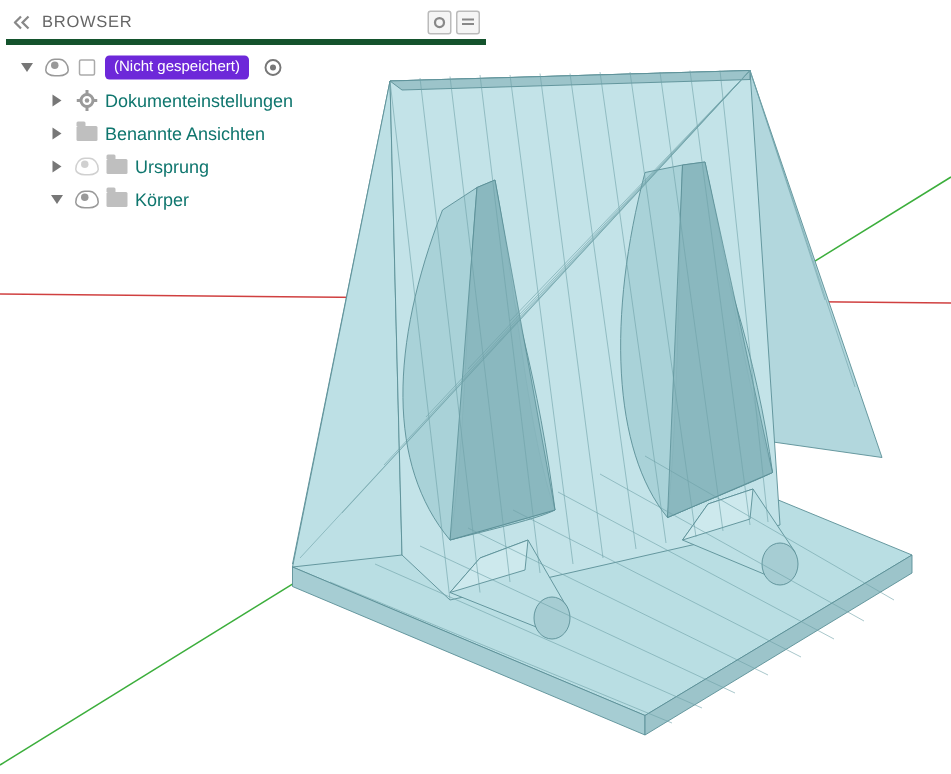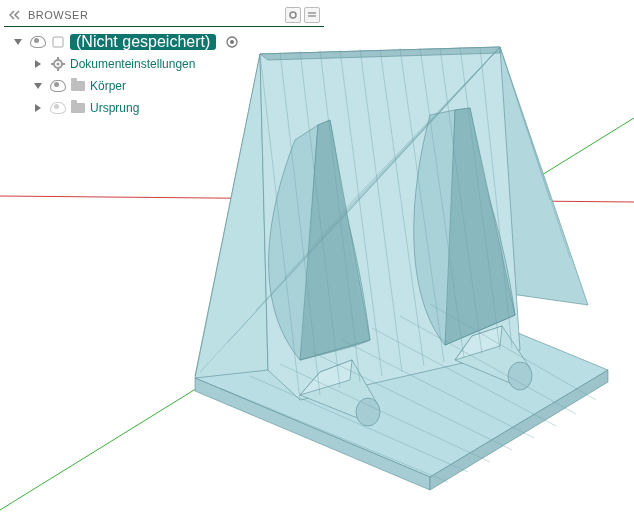--- a/index.html
+++ b/index.html
@@ -1,24 +1,24 @@
 <!DOCTYPE html>
 <html><head>
 <meta charset="utf-8">
 <style>
 html,body{margin:0;padding:0;width:634px;height:516px;font-family:"Segoe UI",Arial,sans-serif;font-size:12px;background:#fff;overflow:hidden;position:relative}
 .viewport{position:absolute;inset:0;background:#fff}
 .viewport svg{position:absolute;top:0;left:0}
 .browser{position:absolute;top:4px;left:4px;width:320px;z-index:10}
-.browser-hdr{display:flex;align-items:center;height:22px;padding:0 4px;border-bottom:1px solid #14532d}
+.browser-hdr{display:flex;align-items:center;height:22px;padding:0 4px;border-bottom:4px solid #14532d}
 .browser-hdr .title{margin-left:6px;color:#666;font-size:11px;letter-spacing:.5px;flex:1}
 .tree{padding:4px 0}
 .row{display:flex;align-items:center;height:22px;padding-left:6px;gap:4px;white-space:nowrap}
 .row .lbl{color:#0f766e}
-.pill{background:#0f766e;color:#fff;border-radius:3px;padding:0 6px;height:16px;line-height:16px;font-size:16px}
+.pill{background:#6d28d9;color:#fff;border-radius:3px;padding:0 6px;height:16px;line-height:16px;font-size:10px}
 .ind0{padding-left:6px}.ind1{padding-left:26px}.ind2{padding-left:46px}
 .ico{width:16px;height:16px;display:flex;align-items:center;justify-content:center;flex:none}
 .collapse-l{width:14px;height:14px}
 .tri{width:0;height:0;border-top:4px solid transparent;border-bottom:4px solid transparent;border-left:6px solid #777}
 .tri.open{transform:rotate(90deg)}
 .eye{width:14px;height:10px;border:1.5px solid #999;border-radius:70% 70% 70% 70%/110% 110% 60% 60%;position:relative}
 .eye::after{content:"";position:absolute;top:1px;left:3px;width:5px;height:5px;background:#999;border-radius:50%}
 .eye.dim{opacity:.45}
 .folder{width:14px;height:10px;background:#bfbfbf;border-radius:1px;position:relative}
 .folder::before{content:"";position:absolute;top:-3px;left:0;width:6px;height:3px;background:#bfbfbf;border-radius:1px 1px 0 0}
@@ -171,42 +171,51 @@
               <line x1="7" y1="0" x2="7" y2="3"></line>
               <line x1="7" y1="11" x2="7" y2="14"></line>
               <line x1="0" y1="7" x2="3" y2="7"></line>
               <line x1="11" y1="7" x2="14" y2="7"></line>
             </g>
           </svg>
       </span>
       <span class="lbl">Dokumenteinstellungen</span>
     </div>
 
+    <div class="row ind1">
+      <span class="ico">
+          <span class="tri"></span>
+        </span>
+      <span class="ico">
+          <span class="folder"></span>
+        </span>
+      <span class="lbl">Benannte Ansichten</span>
+    </div>
+
+    <div class="row ind1">
+      <span class="ico">
+          <span class="tri"></span>
+        </span>
+      <span class="ico">
+          <span class="eye dim"></span>
+        </span>
+      <span class="ico">
+          <span class="folder"></span>
+        </span>
+      <span class="lbl">Ursprung</span>
+    </div>
 
     <div class="row ind1">
       <span class="ico">
           <span class="tri open"></span>
         </span>
       <span class="ico">
           <span class="eye"></span>
         </span>
       <span class="ico">
           <span class="folder"></span>
         </span>
       <span class="lbl">Körper</span>
-    </div>
-
-    <div class="row ind1">
-      <span class="ico">
-          <span class="tri"></span>
-        </span>
-      <span class="ico">
-          <span class="eye dim"></span>
-        </span>
-      <span class="ico">
-          <span class="folder"></span>
-        </span>
-      <span class="lbl">Ursprung</span>
     </div>
 
 
   </div>
 </div>
 
 </body></html>

